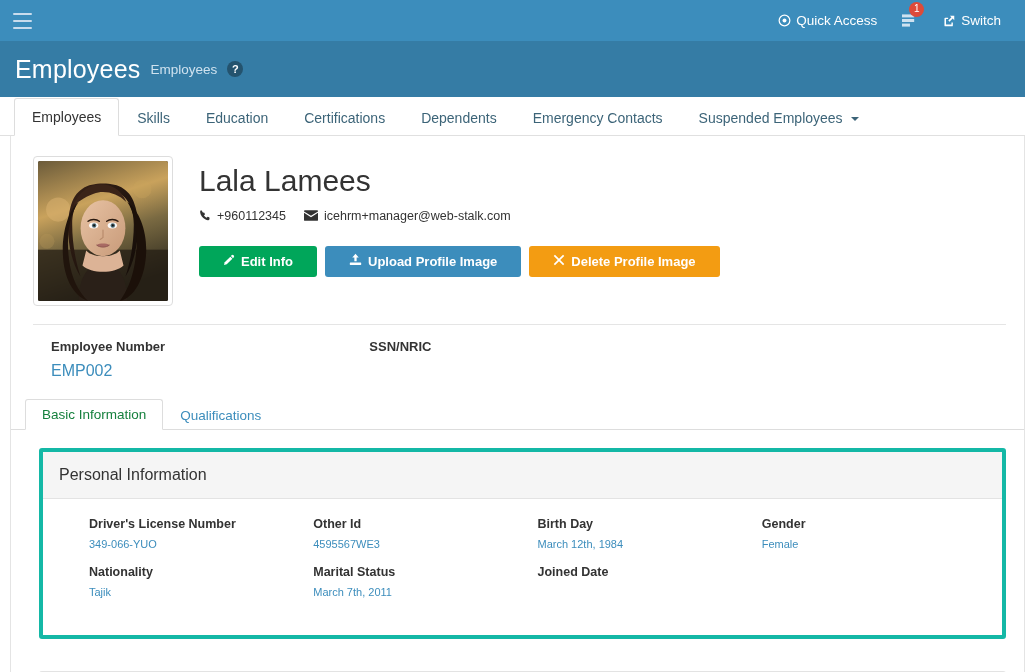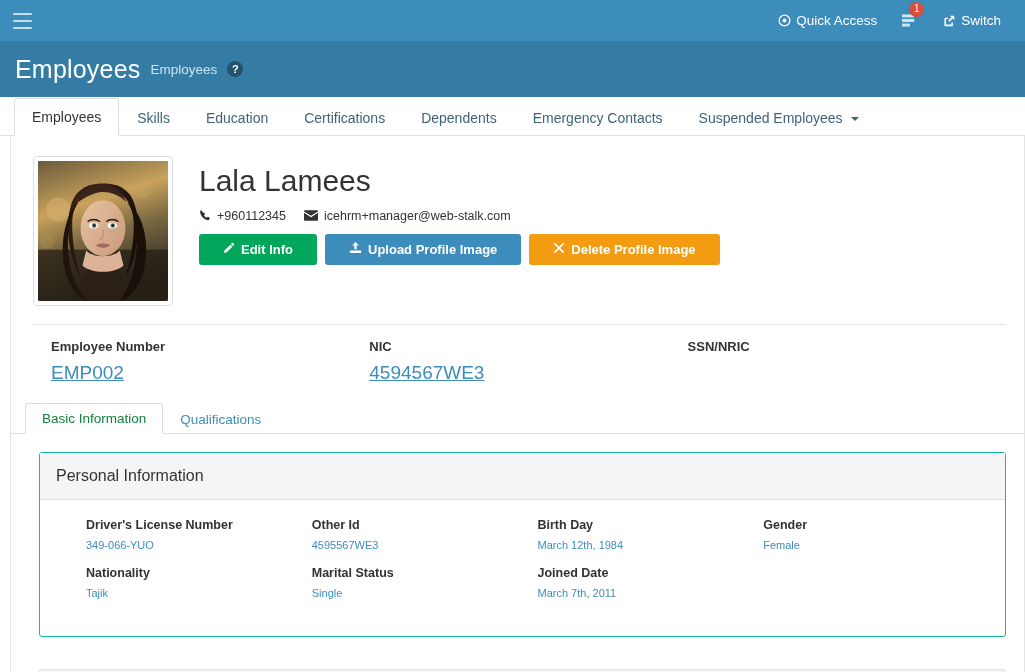--- a/index.html
+++ b/index.html
@@ -184,21 +184,21 @@
     color: #333333;
     line-height: 1.1;
     margin-bottom: 12px;
   }
   .contact-line {
     font-size: 12.5px;
     color: #333333;
     display: flex;
     align-items: flex-end;
     gap: 6px;
-    margin-bottom: 11px;
+    margin-bottom: 23px;
   }
   .contact-line .sep { width: 6px; }
   .contact-line svg { vertical-align: -1px; }
 
   .btn-row { display: flex; gap: 8px; }
   .btn {
     display: inline-flex;
     align-items: center;
     gap: 6px;
     color: #ffffff;
@@ -225,24 +225,23 @@
     padding: 14px 0 8px 18px;
   }
   .meta-col { flex: 0 0 33.33%; }
   .meta-label {
     font-size: 13px;
     font-weight: bold;
     color: #333333;
     margin-bottom: 8px;
   }
   .meta-value {
-    font-size: 19px;
+    font-size: 16px;
     color: #3c8dbc;
     min-height: 16px;
-    text-decoration: underline;
   }
 
   
   .subtabs {
     display: flex;
     align-items: flex-end;
     border-bottom: 1px solid #dddddd;
     padding-left: 14px;
     margin-top: 10px;
     height: 32px;
@@ -262,21 +261,21 @@
     color: #15803d;
     background: #ffffff;
     border-color: #dddddd;
     border-bottom: 1px solid #ffffff;
     border-radius: 3px 3px 0 0;
   }
 
   
   .panel-area { padding: 18px 18px 0 28px; }
   .panel {
-    border: 1px solid #14b8a6;
+    border: 4px solid #14b8a6;
     border-radius: 3px;
     background: #ffffff;
   }
   .panel-head {
     background: #f5f5f5;
     border-bottom: 1px solid #e3e3e3;
     padding: 14px 16px;
     font-size: 16px;
     color: #333333;
     font-weight: 400;
@@ -492,24 +491,20 @@
       </div>
 
       <div class="meta-divider"></div>
 
       <div class="meta-row">
         <div class="meta-col">
           <div class="meta-label">Employee Number</div>
           <div class="meta-value">EMP002</div>
         </div>
         <div class="meta-col">
-          <div class="meta-label">NIC</div>
-          <div class="meta-value">4594567WE3</div>
-        </div>
-        <div class="meta-col">
           <div class="meta-label">SSN/NRIC</div>
           <div class="meta-value"></div>
         </div>
       </div>
     </div>
 
     <div class="subtabs">
       <div class="subtab active">
         <span>Basic Information</span>
       </div>
@@ -532,21 +527,20 @@
             <div class="field-value">4595567WE3</div>
             <div class="field-value">March 12th, 1984</div>
             <div class="field-value">Female</div>
 
             <div class="field-label">Nationality</div>
             <div class="field-label">Marital Status</div>
             <div class="field-label">Joined Date</div>
             <div class="field-label"></div>
 
             <div class="field-value">Tajik</div>
-            <div class="field-value">Single</div>
             <div class="field-value">March 7th, 2011</div>
             <div class="field-value"></div>
           </div>
         </div>
       </div>
 
       <div class="panel-bottom"></div>
     </div>
   </div>
 </div>

